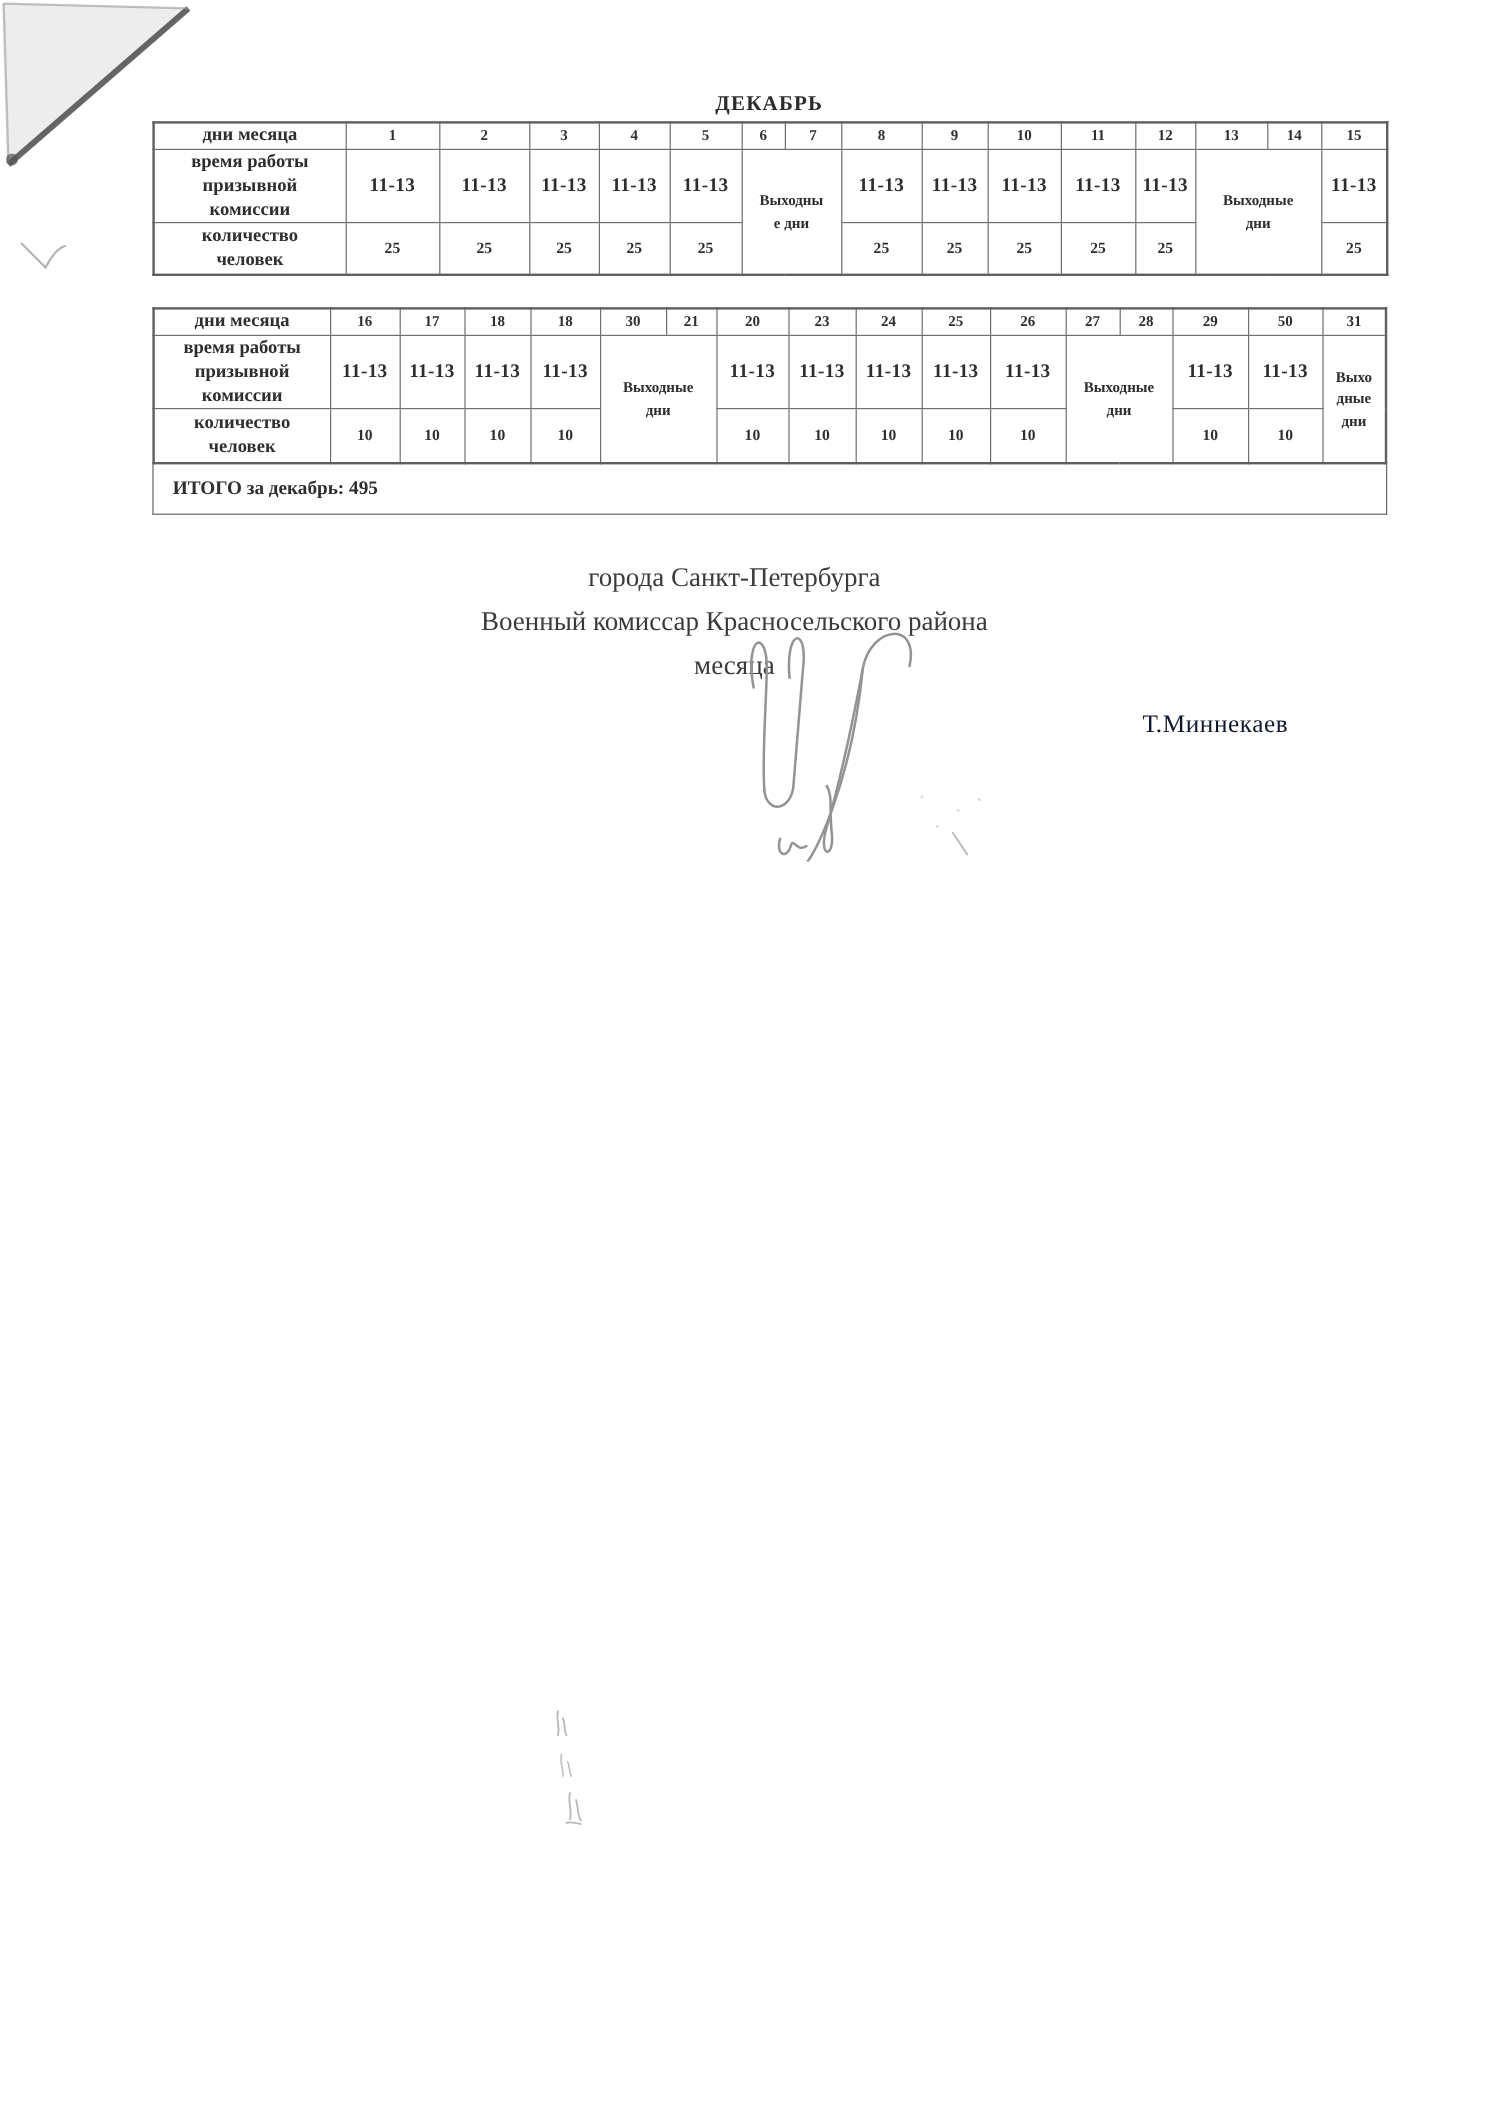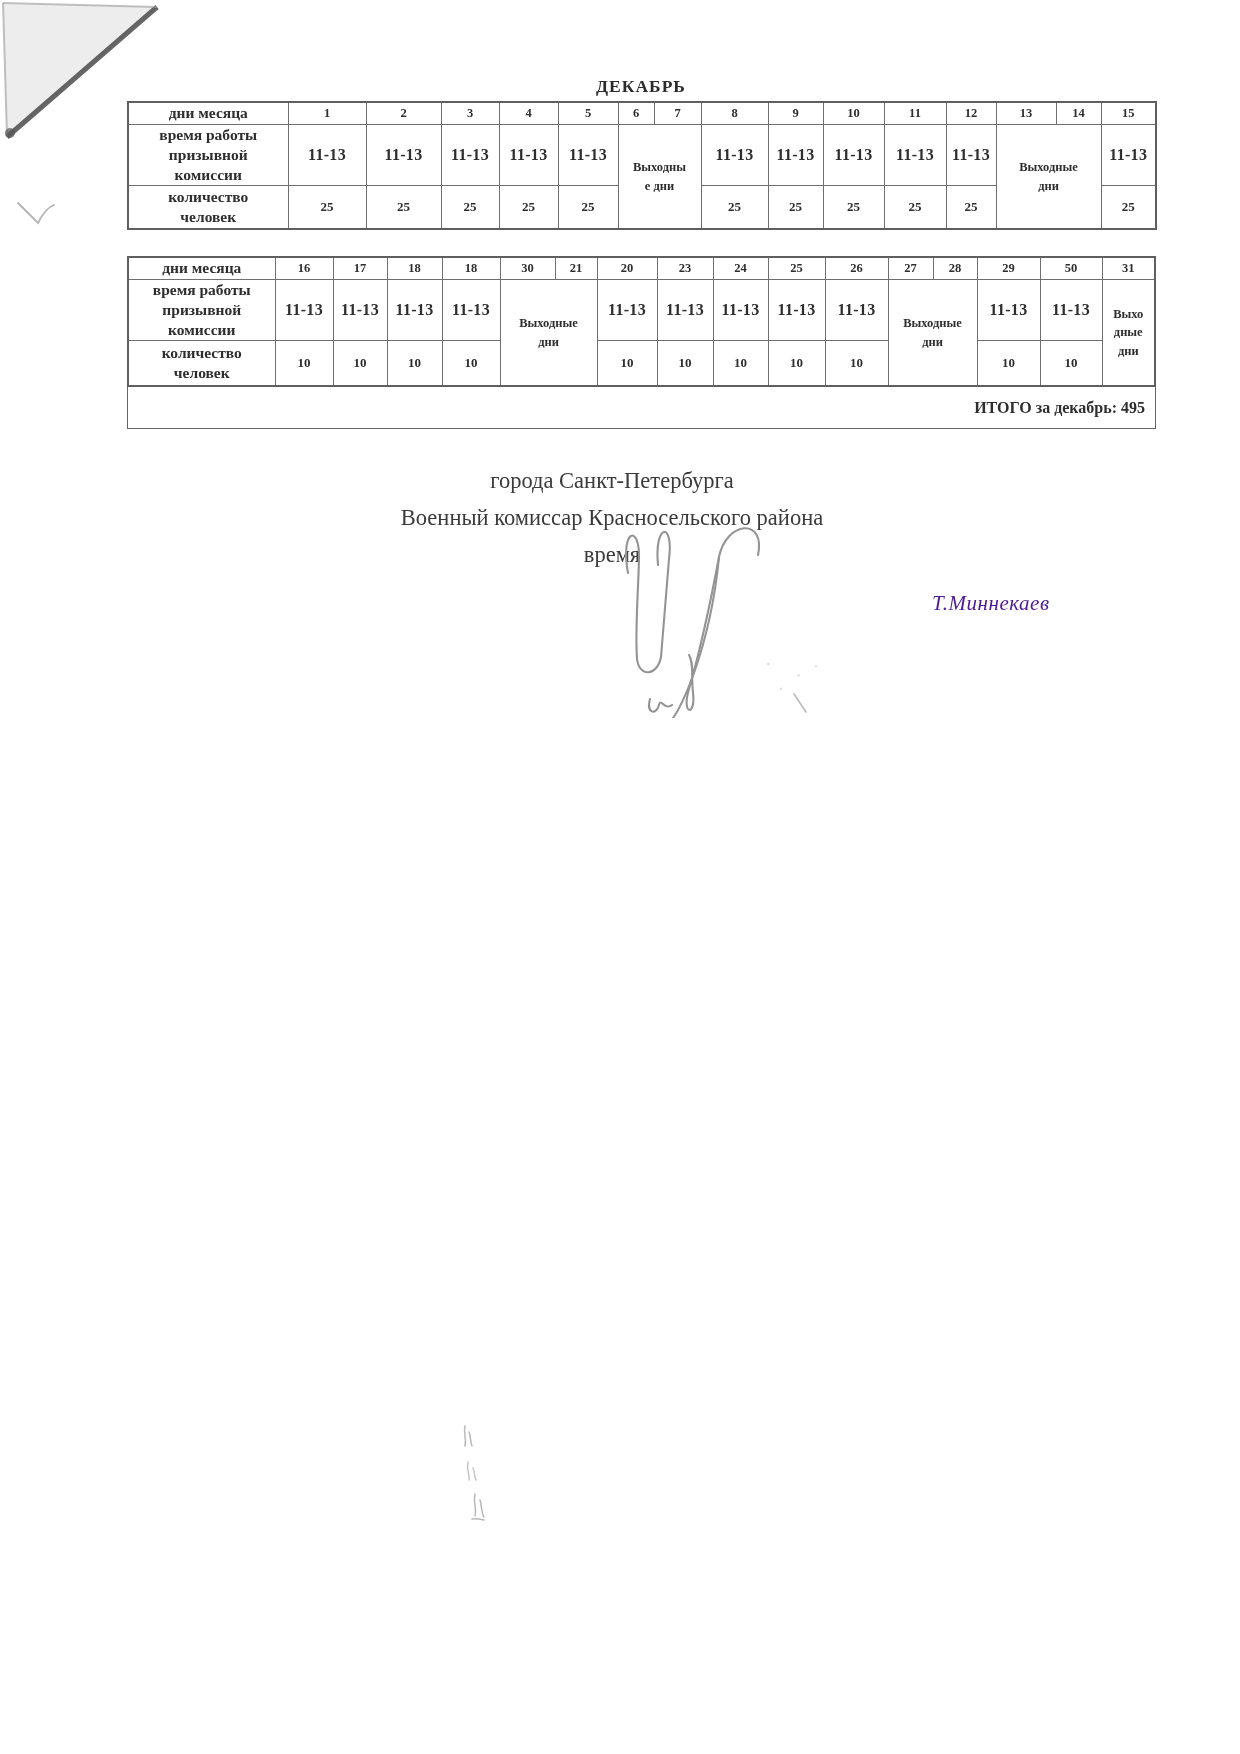--- a/index.html
+++ b/index.html
@@ -32,35 +32,35 @@
   td.weekend{font-size:12.5px;white-space:pre-line;line-height:1.5;}
   .r2-1 td{height:60px;}
   .r3-1 td{height:42px;}
   .r2-2 td{height:56px;}
   .r3-2 td{height:44px;}
   
   .t2wrap{display:inline-block;}
   .totals{
     border:1.8px solid #666;border-top:none;
     padding:9px 10px 8px 16px;
-    font-size:16px;font-weight:bold;line-height:1.5;color:#2e2e2e;text-align:right;
+    font-size:16px;font-weight:bold;line-height:1.5;color:#2e2e2e;
   }
   .totals div{white-space:nowrap;}
   
   .month-title{
     left:127px;top:76px;width:1028px;text-align:center;
     font-size:17.5px;font-weight:bold;letter-spacing:1px;color:#2b2b2b;
   }
   
   .sigblock{
     left:127px;top:462px;width:970px;text-align:center;
     font-size:22.5px;color:#3a3a3a;line-height:37px;
   }
   .signame{
-    left:932px;top:591px;font-size:21px;color:#4c1d95;letter-spacing:.5px;font-style:italic;
+    left:952px;top:591px;font-size:21px;color:#0f172a;letter-spacing:.5px;
   }
   
   .fold{left:0;top:0;}
   .checkmark{left:16px;top:193px;opacity:.65;}
   .scribble{left:598px;top:513px;}
   .tinymark1{left:788px;top:690px;opacity:.5;}
   .speckle{left:760px;top:655px;width:70px;height:45px;opacity:.18;
     background:
       radial-gradient(circle at 12% 20%, #555 1px, transparent 1.6px),
       radial-gradient(circle at 55% 45%, #555 1px, transparent 1.6px),
@@ -249,21 +249,21 @@
 </tbody>
     </table>
 <div class="totals">
   <div>ИТОГО за декабрь: 495</div>
 </div>
 </div>
 
 <div class="abs sigblock">
   <div>города Санкт-Петербурга</div>
   <div>Военный комиссар Красносельского района</div>
-  <div>время</div>
+  <div>месяца</div>
 </div>
 
 <div class="abs scribble">
   <svg width="200" height="205" viewBox="0 0 200 205">
     <g fill="none" stroke="#949494" stroke-width="2.1" stroke-linecap="round">
       <path d="M30 60 C22 16 42 10 41 46 C40 84 37 118 39 146"></path>
       <path d="M60 52 C56 10 76 8 71 46 C68 86 65 116 63 144"></path>
       <path d="M39 146 C41 164 59 164 63 144"></path>
       <path d="M160 42 C168 4 128 8 121 44 C112 92 102 138 91 176 C83 202 98 204 95 180 C93 160 96 150 91 142"></path>
       <path d="M121 44 C117 86 108 126 96 160 C88 182 80 198 75 205"></path>

